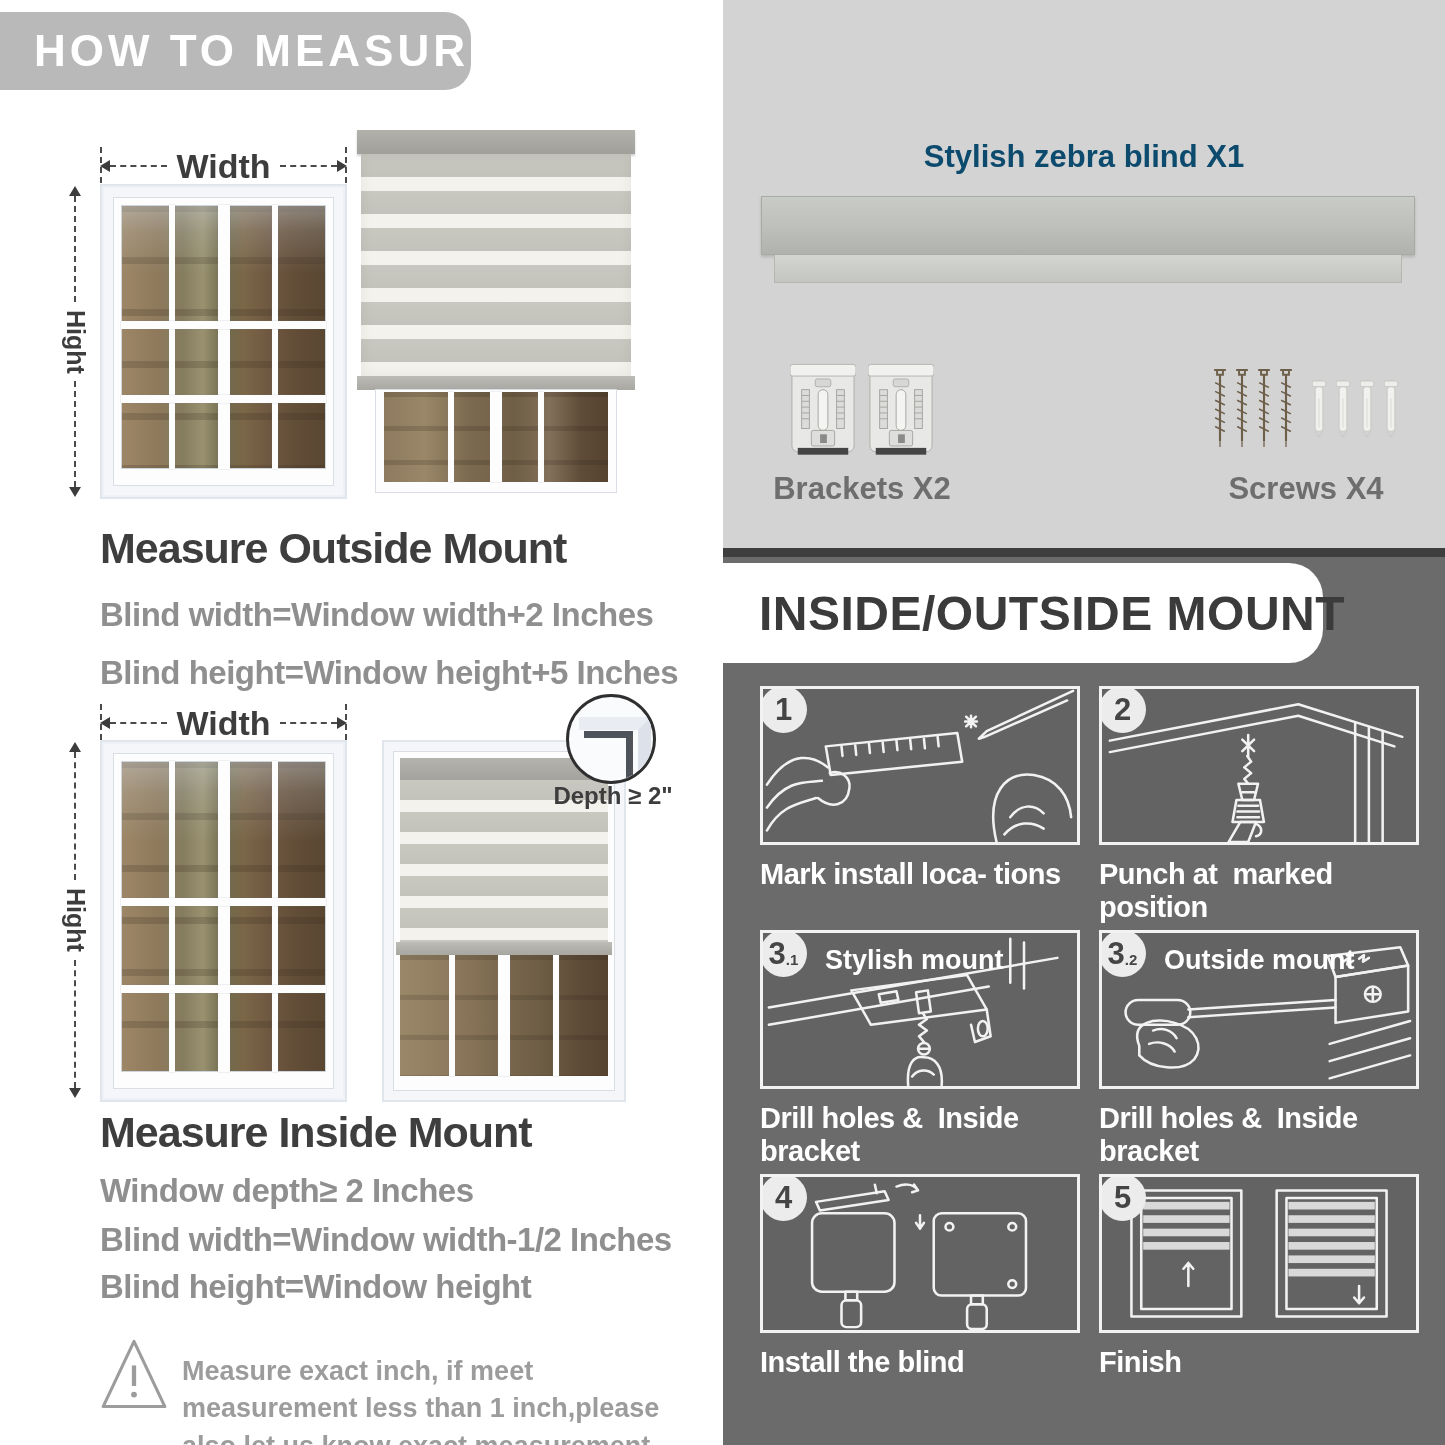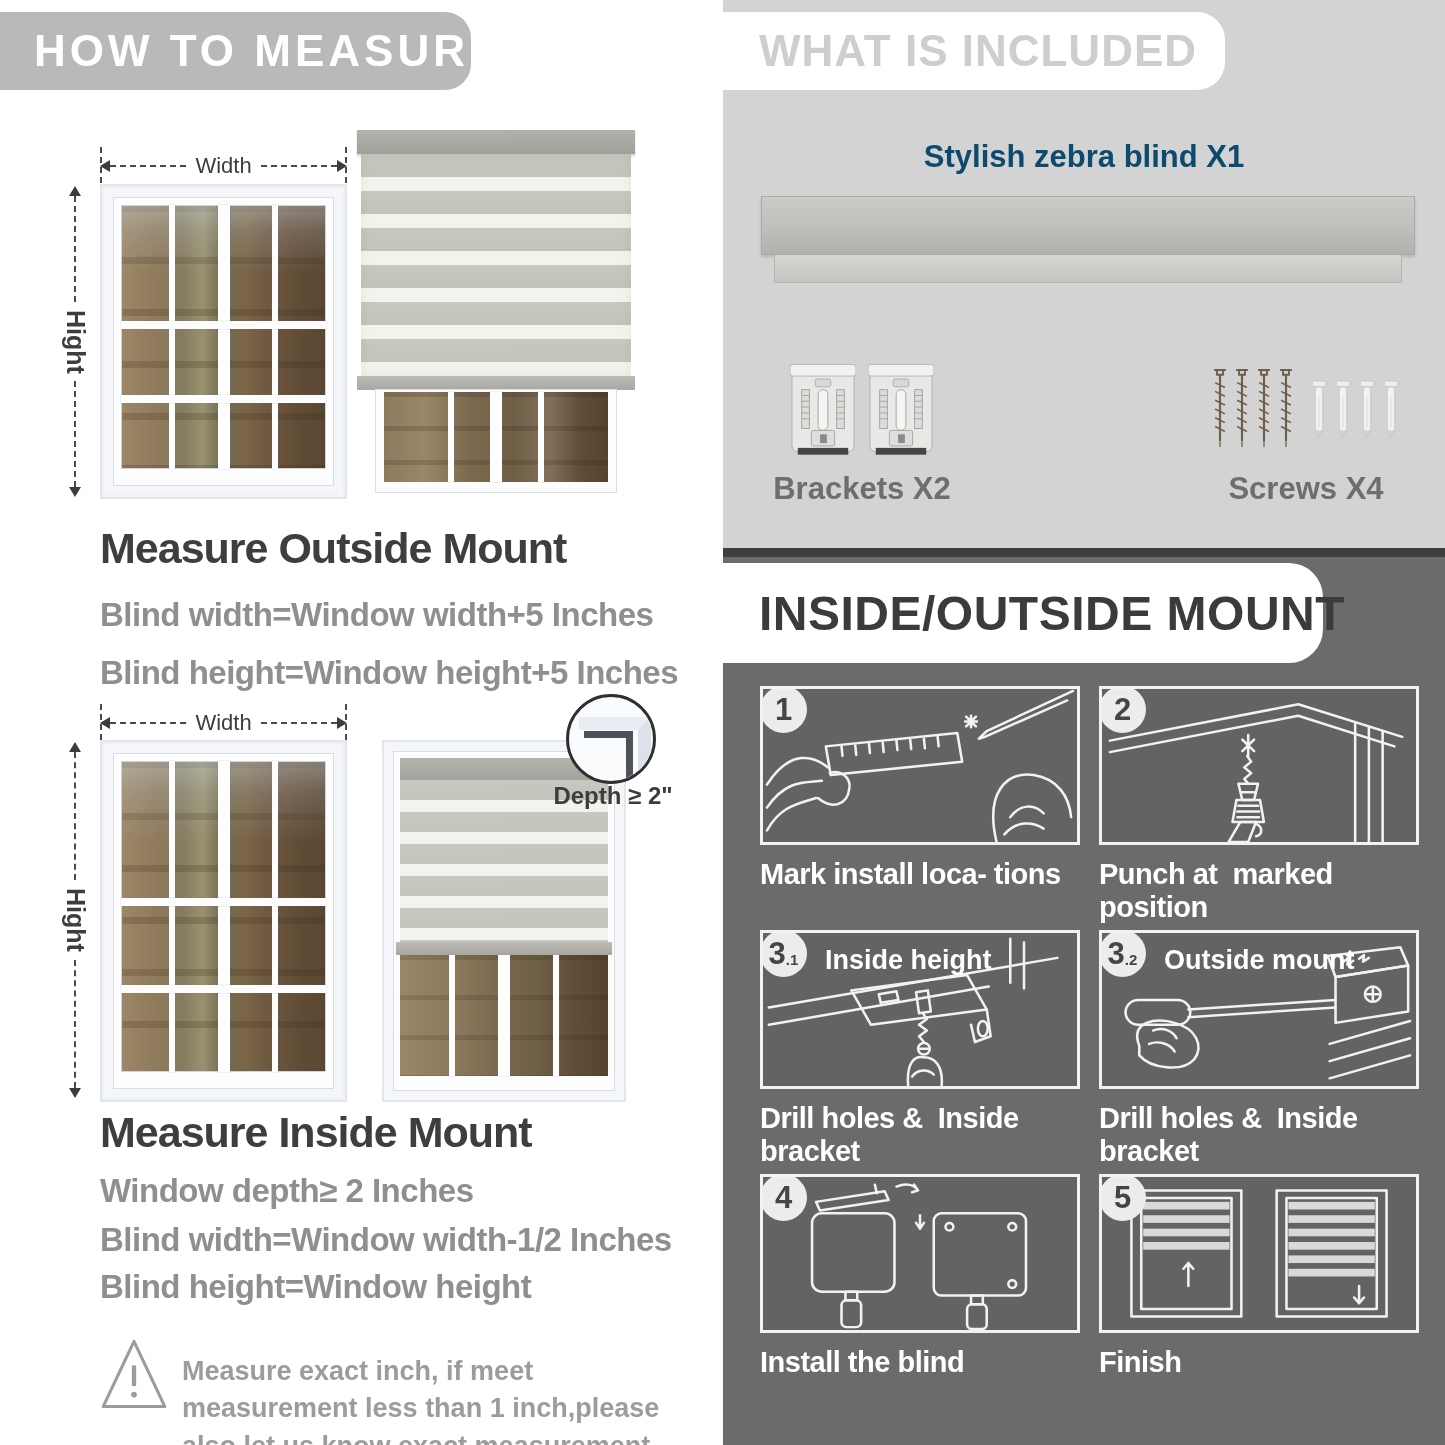--- a/index.html
+++ b/index.html
@@ -25,21 +25,21 @@
   .mull.v{top:0;bottom:0;width:6px;}
   .mull.vc{top:0;bottom:0;width:12px;}
   .mull.h{left:0;right:0;height:8px;}
 
   
   .warrow{position:absolute;height:22px;display:flex;align-items:center;}
   .wa-end{width:0;height:0;border-top:6px solid transparent;border-bottom:6px solid transparent;}
   .wa-end.l{border-right:10px solid #3c3c3c;}
   .wa-end.r{border-left:10px solid #3c3c3c;}
   .wa-line{flex:1;height:0;border-top:2px dashed #4a4a4a;}
-  .wa-label{padding:0 9px;font-size:22px;font-weight:normal;color:#3d3d3d;white-space:nowrap;}
+  .wa-label{padding:0 9px;font-size:34px;font-weight:bold;color:#3d3d3d;white-space:nowrap;}
   .wa-guide{position:absolute;top:-8px;height:36px;width:0;border-left:2px dashed #4a4a4a;}
   .wa-guide.gl{left:0;} .wa-guide.gr{right:0;}
 
   .harrow{position:absolute;width:22px;display:flex;flex-direction:column;align-items:center;}
   .ha-end{width:0;height:0;border-left:6px solid transparent;border-right:6px solid transparent;}
   .ha-end.u{border-bottom:10px solid #3c3c3c;}
   .ha-end.d{border-top:10px solid #3c3c3c;}
   .ha-line{flex:1;width:0;border-left:2px dashed #4a4a4a;}
   .ha-label{writing-mode:vertical-rl;font-size:25px;font-weight:bold;color:#3d3d3d;padding:8px 0;}
 
@@ -181,21 +181,21 @@
       <div class="b-window">
         <div class="b-panes">
           <div class="mull v" style="left:calc(30% - 3px);"></div>
           <div class="mull vc" style="left:calc(50% - 6px);"></div>
           <div class="mull v" style="left:calc(70% - 3px);"></div>
         </div>
       </div>
     </div>
 
     <h2 class="mo-heading" style="top:524px;">Measure Outside Mount</h2>
-    <p class="formula" style="top:596px;">Blind width=Window width+5 Inches</p>
+    <p class="formula" style="top:596px;">Blind width=Window width+2 Inches</p>
     <p class="formula" style="top:654px;">Blind height=Window height+5 Inches</p>
 
     <div class="warrow" style="left:100px;top:712px;width:247px;">
       <div class="wa-guide gl"></div>
       <div class="wa-end l"></div>
       <div class="wa-line"></div>
       <span class="wa-label">Width</span>
       <div class="wa-line"></div>
       <div class="wa-end r"></div>
       <div class="wa-guide gr"></div>
@@ -248,23 +248,20 @@
       <path d="M42,8 L78,84 L6,84 Z" fill="none" stroke="#9c9c9c" stroke-width="3.6" stroke-linejoin="round"></path>
       <line x1="42" y1="36" x2="42" y2="60" stroke="#9c9c9c" stroke-width="5"></line>
       <circle cx="42" cy="70" r="3.4" fill="#9c9c9c"></circle>
     </svg>
     <p class="warn-text">Measure exact inch, if meet measurement less than 1 inch,please also let us know exact measurement, please do not leave it</p>
   </section>
 
   <section class="right-col">
 
     <div class="included">
-      <div class="wii-header">
-        <span>WHAT IS INCLUDED</span>
-      </div>
       <div class="product-label">Stylish zebra blind X1</div>
 
       <div class="headrail">
         <div class="hr-top"></div>
         <div class="hr-lip"></div>
       </div>
 
       <div class="parts">
 
         <div class="part" style="left:39px;width:200px;">
@@ -416,21 +413,21 @@
               <ellipse cx="224" cy="100" rx="5" ry="8"></ellipse>
               <path d="M163,84 L167,90 L159,96 L167,102 L159,108 L164,114"></path>
               <circle cx="164" cy="121" r="6"></circle>
               <path d="M159,121 L169,121"></path>
               <path d="M148,160 C146,136 154,128 164,130 M182,160 C184,138 174,130 164,130 M152,150 C158,142 168,142 174,148"></path>
             </svg>
             <div class="badge">
               <span class="n">3</span>
                 <span class="s">.1</span>
             </div>
-            <span class="step-title">Inside height</span>
+            <span class="step-title">Stylish mount</span>
           </div>
           <div class="caption">Drill holes &amp;  Inside bracket</div>
         </div>
 
         <div class="step">
           <div class="panel">
             <svg viewBox="0 0 320 160" preserveAspectRatio="none" class="lineart">
               <path d="M230,24 L304,15 L312,34 L238,46 Z"></path>
               <path d="M246,30 L251,26 L250,33 L256,29 M262,27 L267,23 L266,30 L272,26"></path>
               <path d="M238,46 L312,34 L312,82 L238,94 Z"></path>

